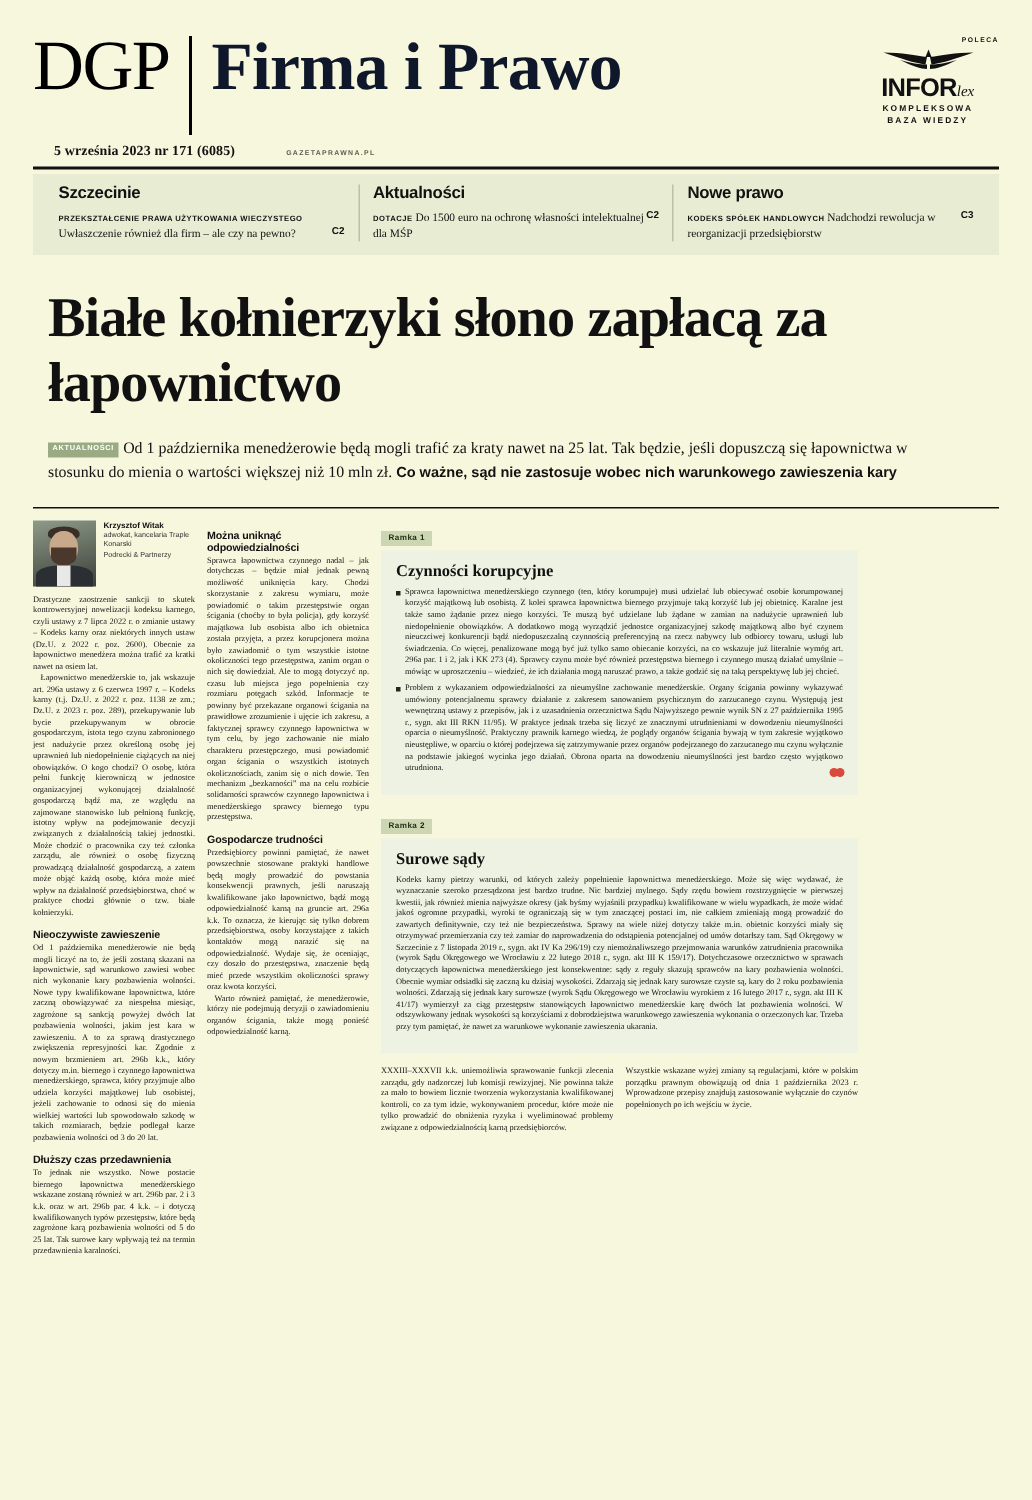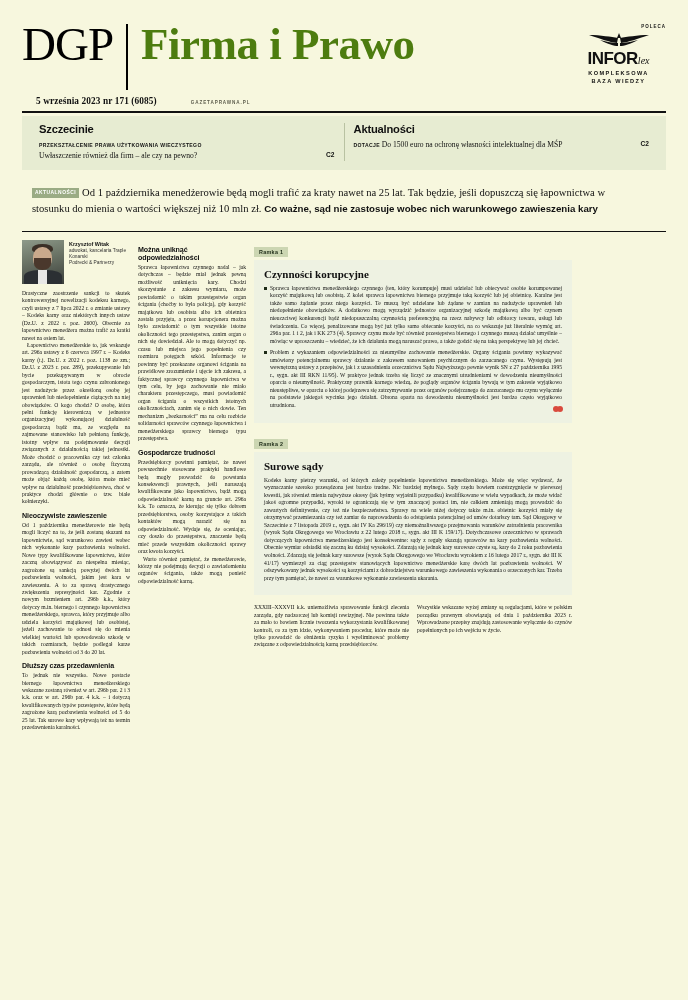--- a/index.html
+++ b/index.html
@@ -16,21 +16,21 @@
   .masthead{display:flex;align-items:flex-start;padding-top:22px;position:relative;}
   .logo-dgp{
     font-family:"Liberation Serif",serif;
     font-weight:normal;font-size:47px;line-height:.95;letter-spacing:-1px;color:#000;
   }
   .logo-rule{
     width:2px;background:#000;margin:2px 13px 0 13px;height:66px;
   }
   .logo-title{
     font-family:"Liberation Serif",serif;
-    font-weight:bold;font-size:45px;line-height:1;letter-spacing:-.5px;color:#4d7c0f;
+    font-weight:bold;font-size:45px;line-height:1;letter-spacing:-.5px;color:#0f172a;
   }
   .infor{position:absolute;right:0;top:24px;width:95px;text-align:center;}
   .infor-poleca{font-family:"Liberation Sans",sans-serif;font-size:4.5px;letter-spacing:1px;font-weight:bold;text-align:right;color:#111;margin-bottom:2px;}
   .infor-bird{display:block;margin:0 auto 1px auto;}
   .infor-name{font-family:"Liberation Sans",sans-serif;font-weight:bold;font-size:17px;letter-spacing:-.5px;line-height:1;}
   .infor-name .lex{font-family:"Liberation Serif",serif;font-style:italic;font-weight:normal;font-size:10px;letter-spacing:0;}
   .infor-sub{font-family:"Liberation Sans",sans-serif;font-size:5.6px;letter-spacing:1.4px;font-weight:bold;line-height:1.45;margin-top:2px;}
 
   .subhead-row{display:flex;align-items:baseline;margin-top:6px;}
   .dodatek{font-family:"Liberation Serif",serif;font-weight:bold;font-size:21px;letter-spacing:.2px;}
@@ -175,22 +175,31 @@
       </div>
     </div>
     <div class="teaser">
       <h3>Aktualności</h3>
       <div class="tz">
         <span class="kicker">DOTACJE</span>
         <span class="pg">C2</span>
         <span>Do 1500 euro na ochronę własności intelektualnej dla MŚP</span>
       </div>
     </div>
-  </div>
-
+    <div class="teaser">
+      <h3>Nowe prawo</h3>
+      <div class="tz">
+        <span class="kicker">KODEKS SPÓŁEK HANDLOWYCH</span>
+        <span class="pg">C3</span>
+        <span>Nadchodzi rewolucja w reorganizacji przedsiębiorstw</span>
+      </div>
+    </div>
+  </div>
+
+  <h1 class="headline">Białe kołnierzyki słono zapłacą za łapownictwo</h1>
 
   <p class="lede">
     <span class="badge">AKTUALNOŚCI</span><span>Od 1 października menedżerowie będą mogli trafić za kraty nawet na 25 lat. Tak będzie, jeśli dopuszczą się łapownictwa w stosunku do mienia o wartości większej niż 10 mln zł. </span><b>Co ważne, sąd nie zastosuje wobec nich warunkowego zawieszenia kary</b>
   </p>
 
   <div class="rule-thin"></div>
 
   <div class="body-area">
 
     <div class="col">

